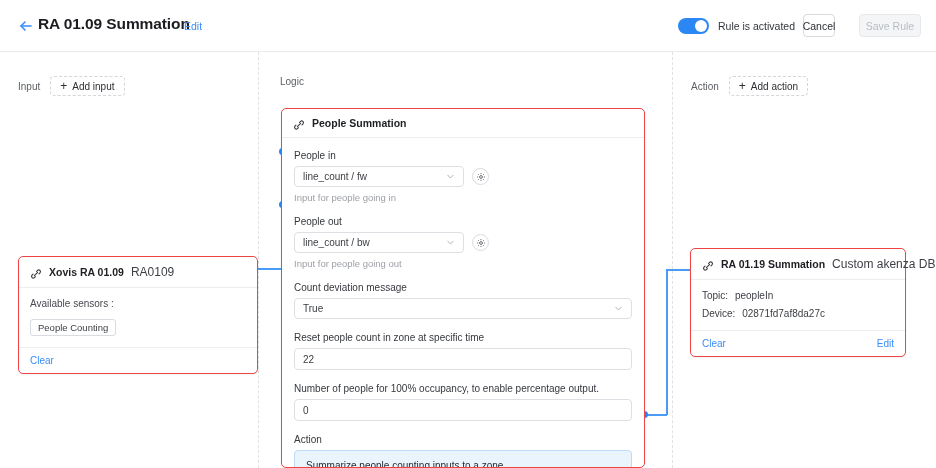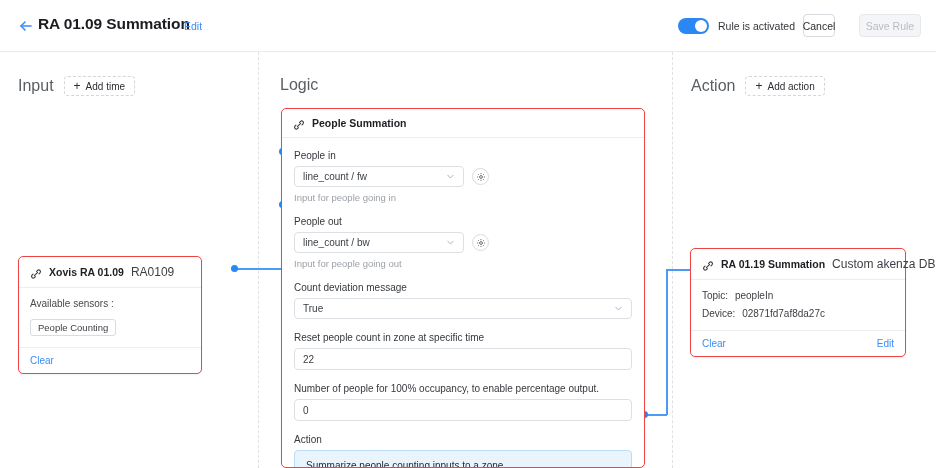--- a/index.html
+++ b/index.html
@@ -58,21 +58,21 @@
 
   
   .divider {
     position: absolute; top: 52px; width: 0; height: 416px;
     border-left: 1px dashed #dfe1e4;
   }
   .divider-left  { left: 258px; }
   .divider-right { left: 672px; }
 
   .col-head { position: absolute; display: flex; align-items: center; }
-  .col-head .col-label { font-size: 16px; color: #5a5e64; white-space: nowrap; }
+  .col-head .col-label { font-size: 10px; color: #5a5e64; white-space: nowrap; }
   .add-btn {
     margin-left: 10px; height: 20px; padding: 0 9px; border: 1px dashed #d3d6da;
     border-radius: 4px; background: #fff; display: flex; align-items: center;
     font-size: 10px; color: #2c2f33; cursor: pointer; white-space: nowrap;
   }
   .add-btn .plus { font-size: 12px; margin-right: 5px; line-height: 1; }
 
   .head-input  { left: 18px;  top: 76px; }
   .head-logic  { left: 280px; top: 76px; }
   .head-action { left: 691px; top: 76px; }
@@ -93,21 +93,21 @@
     font-size: 10.5px; font-weight: bold; color: #1d1f23; white-space: nowrap;
   }
   .card-sub {
     font-size: 12px; color: #3c3f44; margin-left: 7px; white-space: nowrap;
   }
   .chev-down {
     margin-left: auto; width: 11px; height: 11px; color: #6c7076; cursor: pointer;
   }
 
   
-  .card-input { left: 18px; top: 256px; width: 184px; }
+  .card-input { left: 18px; top: 256px; width: 240px; }
   .card-body { padding: 10px 11px 11px 11px; }
   .body-label { font-size: 10px; color: #46494e; margin-bottom: 8px; }
   .tag {
     display: inline-block; border: 1px solid #d9dce0; border-radius: 3px;
     padding: 2px 7px; font-size: 9.5px; color: #3b3e43; background: #fff;
   }
   .card-foot {
     border-top: 1px solid #ecedef; padding: 7px 11px;
     display: flex; align-items: center; justify-content: space-between;
   }
@@ -183,21 +183,21 @@
     <div class="btn btn-save">Save Rule</div>
   </div>
 
   <div class="divider divider-left"></div>
   <div class="divider divider-right"></div>
 
   <div class="col-head head-input">
     <span class="col-label">Input</span>
     <div class="add-btn">
       <span class="plus">+</span>
-      <span>Add time</span>
+      <span>Add input</span>
     </div>
   </div>
 
   <div class="col-head head-logic">
     <span class="col-label">Logic</span>
   </div>
 
   <div class="col-head head-action">
     <span class="col-label">Action</span>
     <div class="add-btn">

